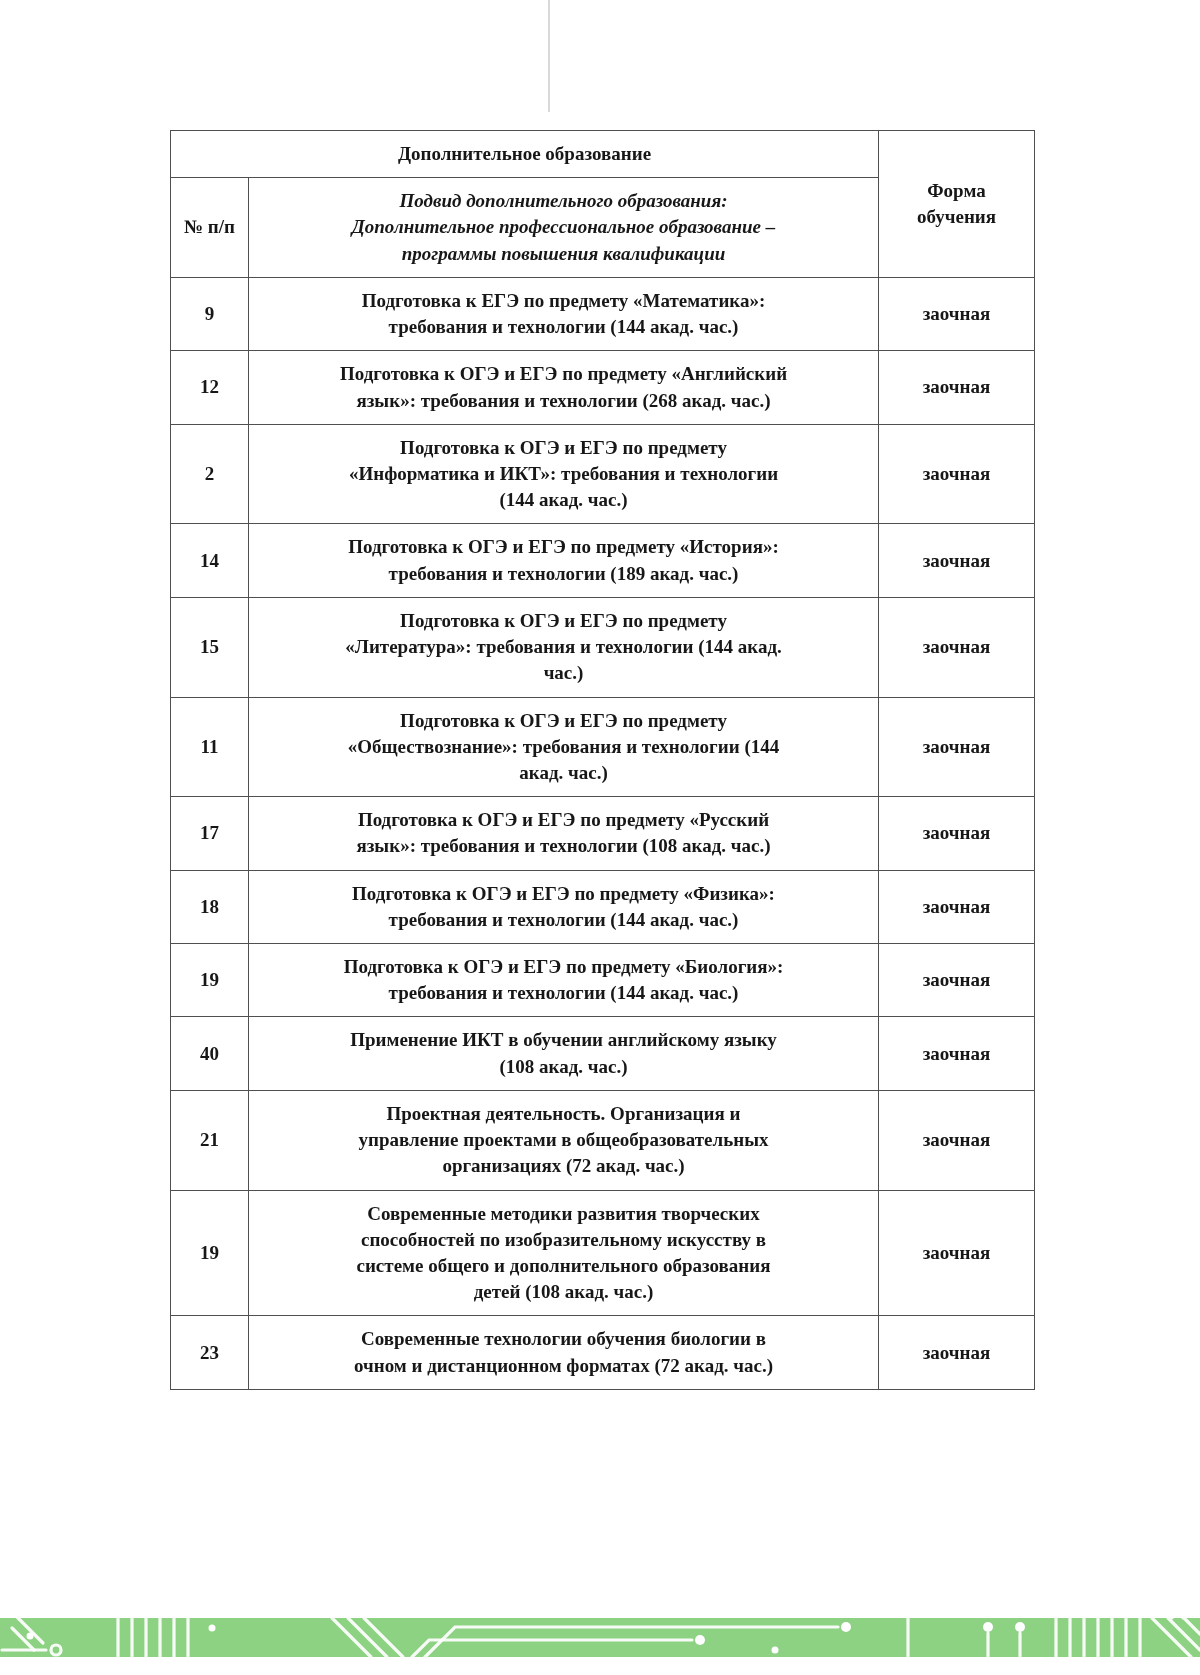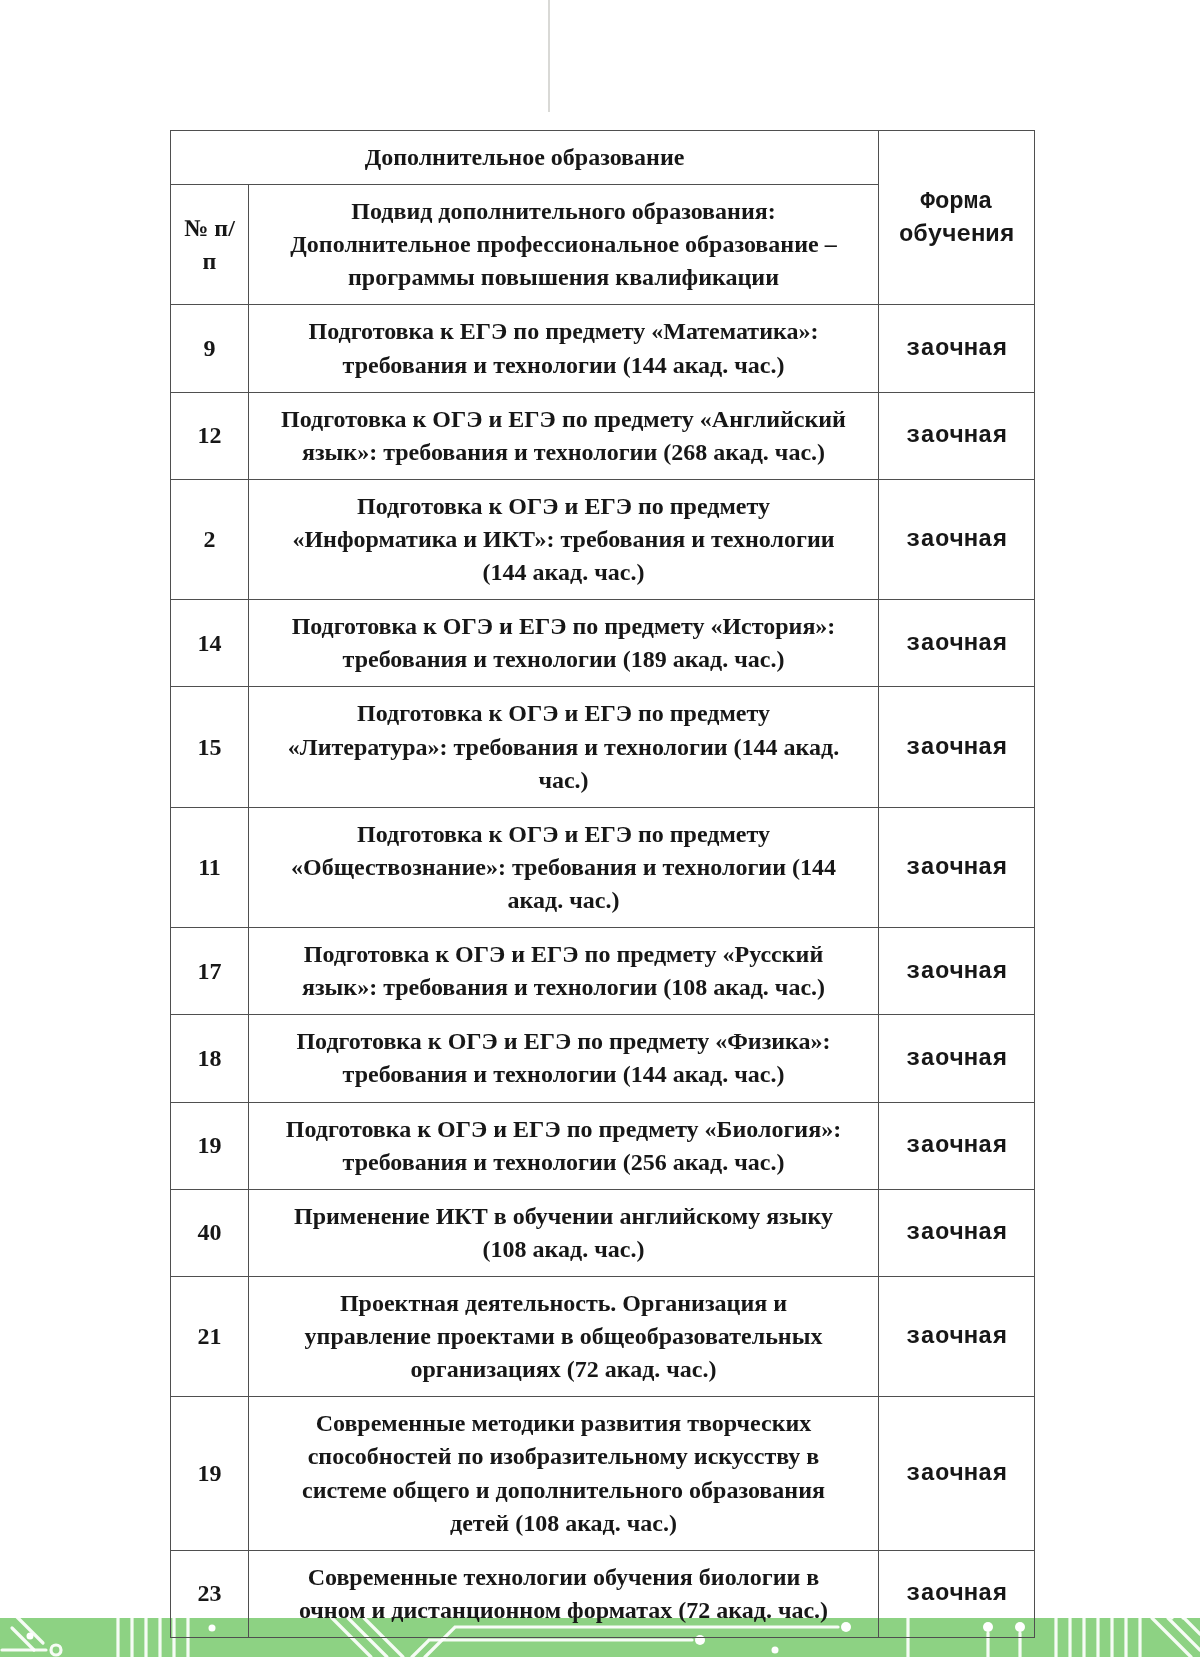--- a/index.html
+++ b/index.html
@@ -33,27 +33,27 @@
     position:absolute;left:170px;top:130px;width:864px;
     border-collapse:collapse;table-layout:fixed;
     color:#171717;
   }
   .col-num{width:78px;}
   .col-course{width:630px;}
   .col-form{width:156px;}
   table.courses td{
     border:1px solid #4f4f4f;
     text-align:center;vertical-align:middle;
-    font-weight:bold;font-size:24px;line-height:1.38;
+    font-weight:bold;font-size:19px;line-height:1.38;
     padding:10px 8px;
   }
   td.cell-course{padding:10px 24px;white-space:pre-line;}
   td.hdr-group{padding:11px 8px;}
-  td.hdr-course{padding:12px 20px;white-space:pre-line;}
-  td.cell-form, td.hdr-form{padding:10px 4px;font-family:Liberation Mono, monospace;}
+  td.hdr-course{padding:12px 20px;white-space:pre-line;font-style:italic;}
+  td.cell-form, td.hdr-form{padding:10px 4px;}
 </style>
 </head>
 <body>
 
 <div class="frame-band"></div>
 <div class="frame-bottom-ext"></div>
 <div class="inner-panel"></div>
 <div class="scan-line"></div>
 
 <svg class="circuit-svg" viewBox="0 0 1200 315" xmlns="http://www.w3.org/2000/svg">
@@ -167,21 +167,21 @@
     </tr>
     <tr>
       <td class="cell-num">18</td>
       <td class="cell-course">Подготовка к ОГЭ и ЕГЭ по предмету «Физика»:
 требования и технологии (144 акад. час.)</td>
       <td class="cell-form">заочная</td>
     </tr>
     <tr>
       <td class="cell-num">19</td>
       <td class="cell-course">Подготовка к ОГЭ и ЕГЭ по предмету «Биология»:
-требования и технологии (256 акад. час.)</td>
+требования и технологии (144 акад. час.)</td>
       <td class="cell-form">заочная</td>
     </tr>
     <tr>
       <td class="cell-num">40</td>
       <td class="cell-course">Применение ИКТ в обучении английскому языку
 (108 акад. час.)</td>
       <td class="cell-form">заочная</td>
     </tr>
     <tr>
       <td class="cell-num">21</td>

